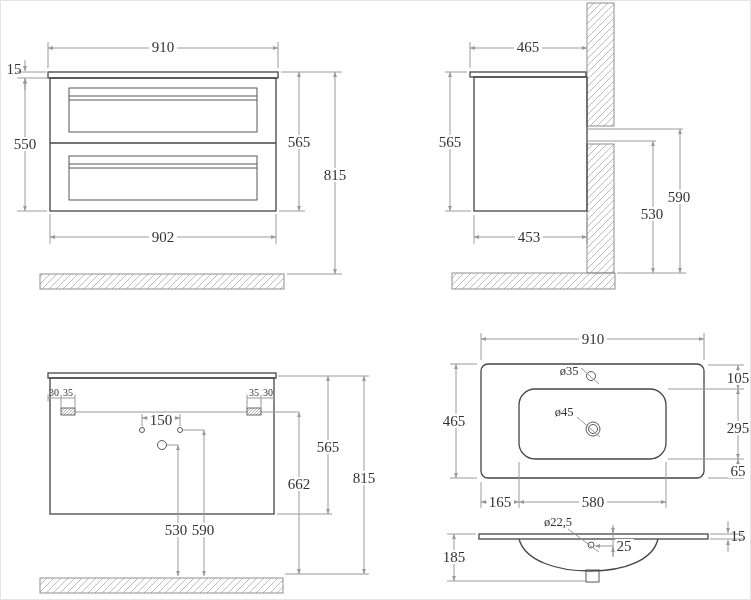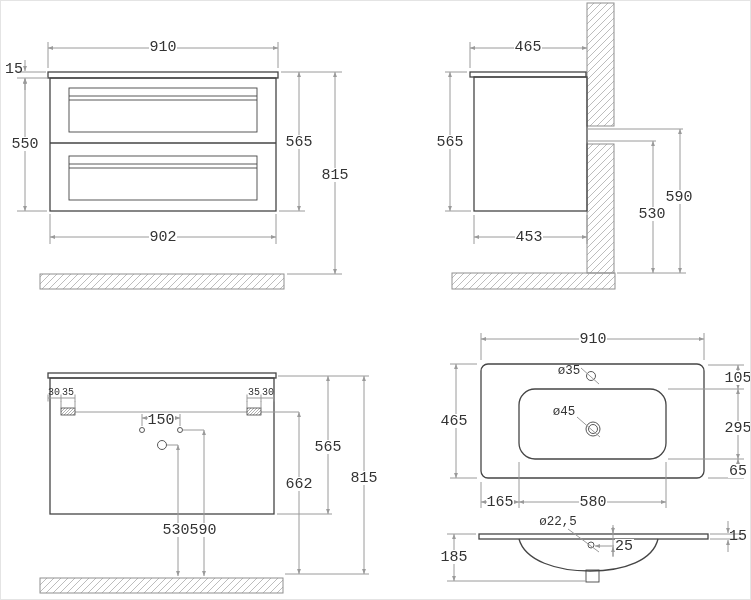--- a/index.html
+++ b/index.html
@@ -1,17 +1,17 @@
 <!DOCTYPE html>
 <html style="--background: #ffffff; --object_line: #454545; --dim_line: #9a9a9a; --hatch: #bdbdbd; --hatch_outline: #8f8f8f; --text: #333333;"><head>
 <meta charset="utf-8">
 <style>
   html,body{margin:0;padding:0;background:#fff;}
   .page{position:relative;width:751px;height:600px;background:var(--background,#fff);
-        font-family:Liberation Mono, monospace;overflow:hidden;border:1px solid #e4e4e4;box-sizing:border-box;}
+        font-family:Liberation Serif, serif;overflow:hidden;border:1px solid #e4e4e4;box-sizing:border-box;}
   svg{display:block}
   .ol{stroke:var(--object_line,#454545);fill:none;stroke-width:1.3px}
   .ol2{stroke:var(--object_line,#454545);fill:none;stroke-width:0.9px}
   .dl{stroke:var(--dim_line,#9a9a9a);fill:none;stroke-width:1px}
   .hr{fill:url(#hp);stroke:var(--hatch_outline,#8f8f8f);stroke-width:1px}
   .br{fill:url(#hp2);stroke:var(--object_line,#555);stroke-width:0.8px}
   .wf{fill:#fff}
   .lbl{fill:var(--text,#333);font-size:15px;text-anchor:middle;dominant-baseline:central}
   .lbl-sm{fill:var(--text,#333);font-size:10px;text-anchor:middle;dominant-baseline:central}
   .lbl-d{fill:var(--text,#333);font-size:12.5px;text-anchor:middle;dominant-baseline:central}

